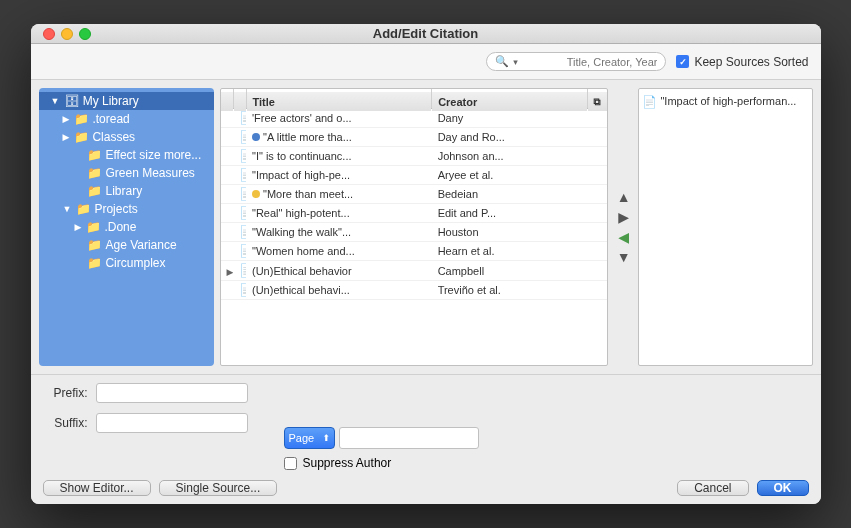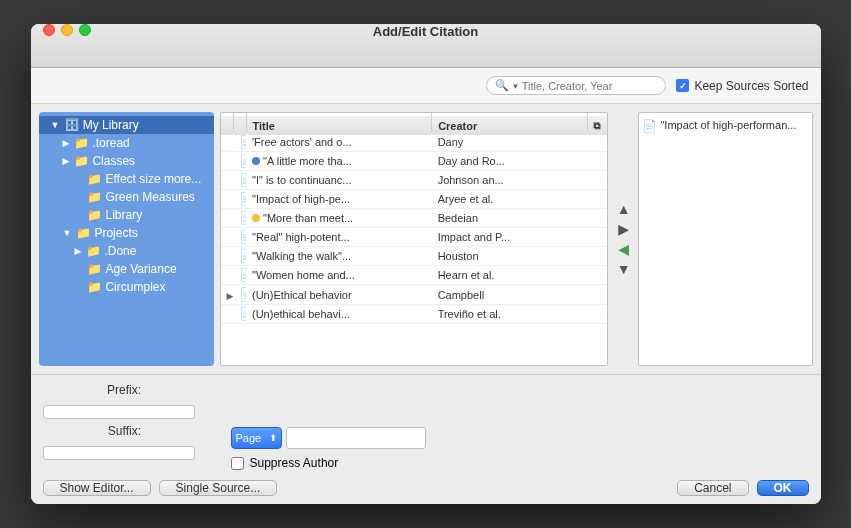--- a/index.html
+++ b/index.html
@@ -18,22 +18,23 @@
       border-radius: 8px;
       width: 790px;
       min-height: 480px;
       box-shadow: 0 20px 60px rgba(0,0,0,0.6);
       overflow: hidden;
       display: flex;
       flex-direction: column;
     }
     .title-bar {
       background: linear-gradient(to bottom, #e8e8e8, #d8d8d8);
-      height: 44px;
-      display: flex;
+      height: 20px;
+      display: flex;
+      align-items: center;
       padding: 0 12px;
       border-bottom: 1px solid #b0b0b0;
       position: relative;
     }
     .traffic-lights {
       display: flex;
       gap: 6px;
     }
     .traffic-light {
       width: 12px;
@@ -70,20 +71,21 @@
       gap: 4px;
       width: 180px;
     }
     .search-box input {
       border: none;
       outline: none;
       background: transparent;
       font-size: 11px;
       color: #888;
       width: 100%;
+      text-align: right;
     }
     .search-icon { color: #888; font-size: 11px; }
     .search-dropdown { color: #666; font-size: 9px; }
     .keep-sorted {
       display: flex;
       align-items: center;
       gap: 5px;
       font-size: 12px;
       color: #333;
       justify-content: space-between;
@@ -227,22 +229,22 @@
       padding: 0 2px;
     }
     .bottom-area {
       padding: 8px 12px;
       background: #ececec;
       border-top: 1px solid #d0d0d0;
     }
     .form-row {
       display: flex;
       align-items: center;
+      margin-bottom: 5px;
       gap: 8px;
-      flex-direction: column;
     }
     .form-label {
       font-size: 12px;
       color: #333;
       width: 45px;
       text-align: right;
     }
     .form-input {
       flex: 1;
       max-width: 200px;
@@ -476,21 +478,21 @@
               <td class="col-title">
                 <span class="dot-yellow"></span><span>"More than meet...</span>
               </td>
               <td class="col-creator">Bedeian</td>
               <td class="col-attach"></td>
             </tr>
             <tr>
               <td class="col-expand"></td>
               <td class="col-icon"><span class="row-icon">📄</span></td>
               <td class="col-title">"Real" high-potent...</td>
-              <td class="col-creator">Impact and P...</td>
+              <td class="col-creator">Edit and P...</td>
               <td class="col-attach"></td>
             </tr>
             <tr>
               <td class="col-expand"></td>
               <td class="col-icon"><span class="row-icon">📄</span></td>
               <td class="col-title">"Walking the walk"...</td>
               <td class="col-creator">Houston</td>
               <td class="col-attach"></td>
             </tr>
             <tr>

